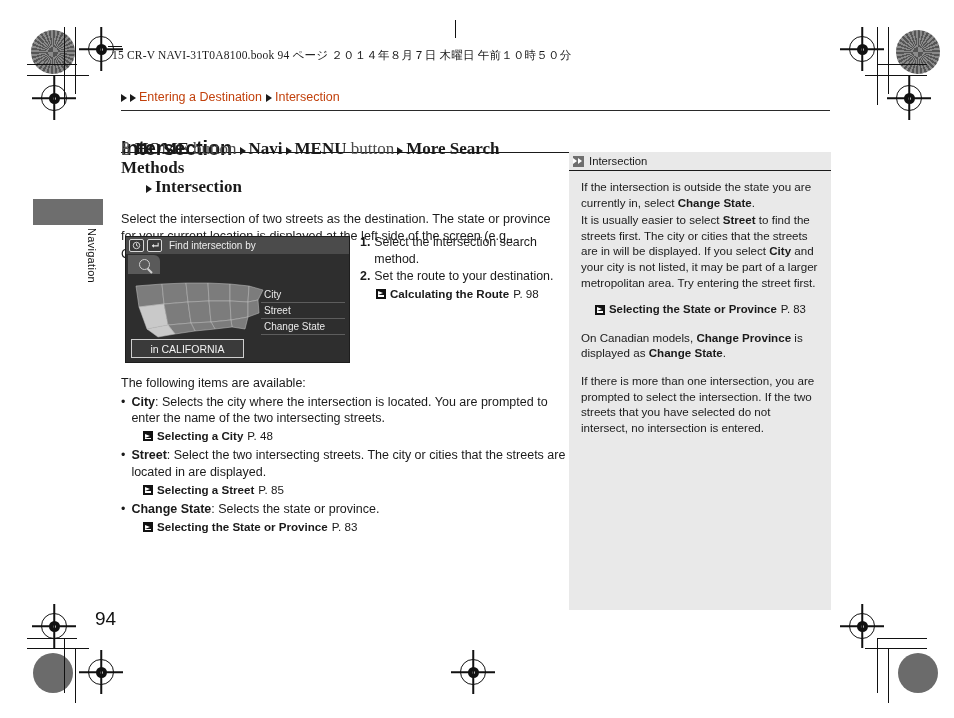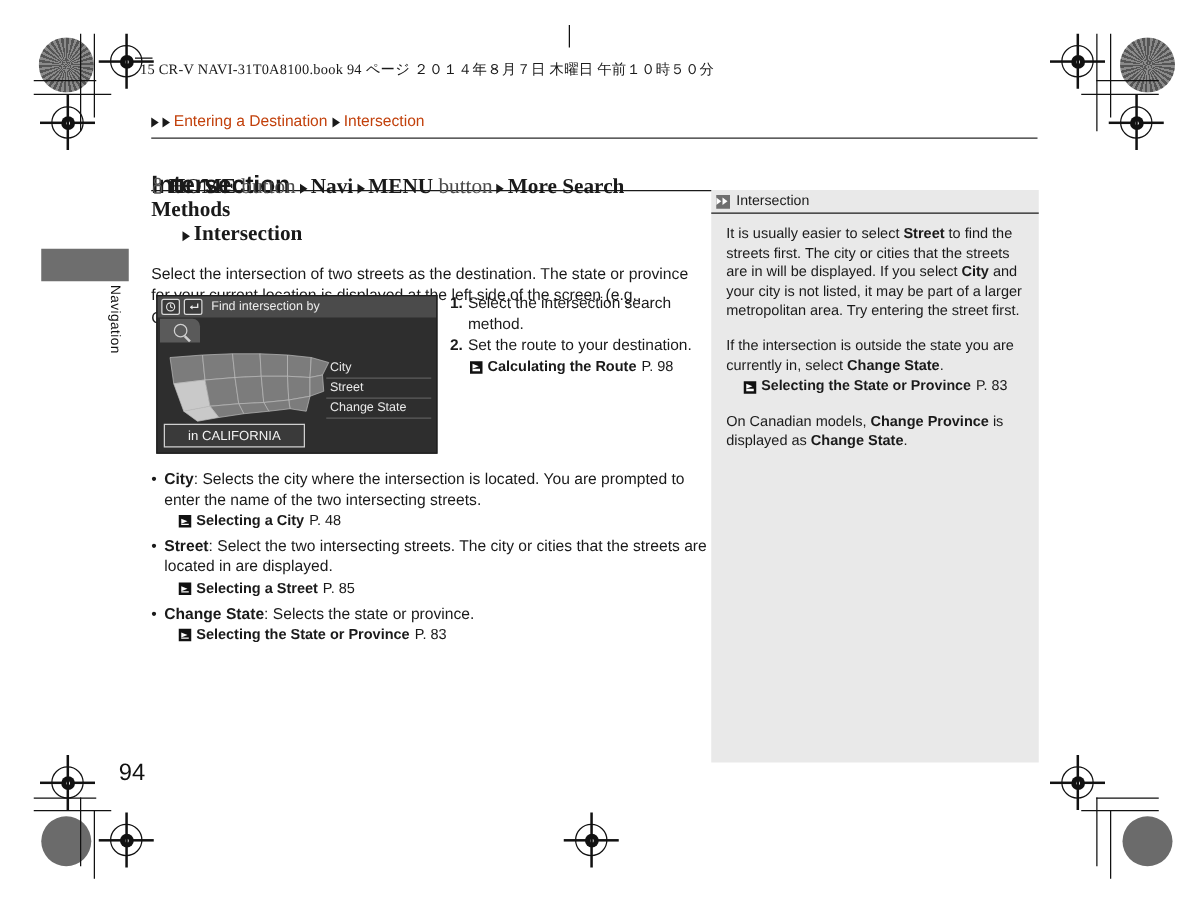--- a/index.html
+++ b/index.html
@@ -401,20 +401,21 @@
       <span>Set the route to your destination.</span>
     </div>
     <div class="xref steps-indent">
       <span class="xicon"></span>
       <span>Calculating the Route</span>
       <span class="pg">P. 98</span>
     </div>
   </div>
 
   <div class="listblock">
+    <div class="lead">The following items are available:</div>
 
     <div class="bullet">
       <span class="dot">•</span>
       <span><b>City</b><span>: Selects the city where the intersection is located. You are prompted to enter the name of the two intersecting streets.</span></span>
     </div>
     <div class="xref sub-x">
       <span class="xicon"></span>
       <span>Selecting a City</span>
       <span class="pg">P. 48</span>
     </div>
@@ -439,29 +440,30 @@
       <span class="pg">P. 83</span>
     </div>
   </div>
 
   <aside class="side">
     <div class="side-head">
       <span class="side-head-ico"></span>
       <span class="side-head-title">Intersection</span>
     </div>
     <div class="side-body">
+      <p style="margin-bottom:2px"><span>If the intersection is outside the state you are currently in, select </span><b>Change State</b><span>.</span></p>
+
       <p><span>It is usually easier to select </span><b>Street</b><span> to find the streets first. The city or cities that the streets are in will be displayed. If you select </span><b>City</b><span> and your city is not listed, it may be part of a larger metropolitan area. Try entering the street first.</span></p>
-
-      <p style="margin-bottom:2px"><span>If the intersection is outside the state you are currently in, select </span><b>Change State</b><span>.</span></p>
       <div class="side-x">
         <span class="xicon"></span>
         <span>Selecting the State or Province</span>
         <span class="pg">P. 83</span>
       </div>
 
       <p><span>On Canadian models, </span><b>Change Province</b><span> is displayed as </span><b>Change State</b><span>.</span></p>
 
+      <p>If there is more than one intersection, you are prompted to select the intersection. If the two streets that you have selected do not intersect, no intersection is entered.</p>
     </div>
   </aside>
 
   <div class="folio">94</div>
 
 </div>
 
 </body></html>

